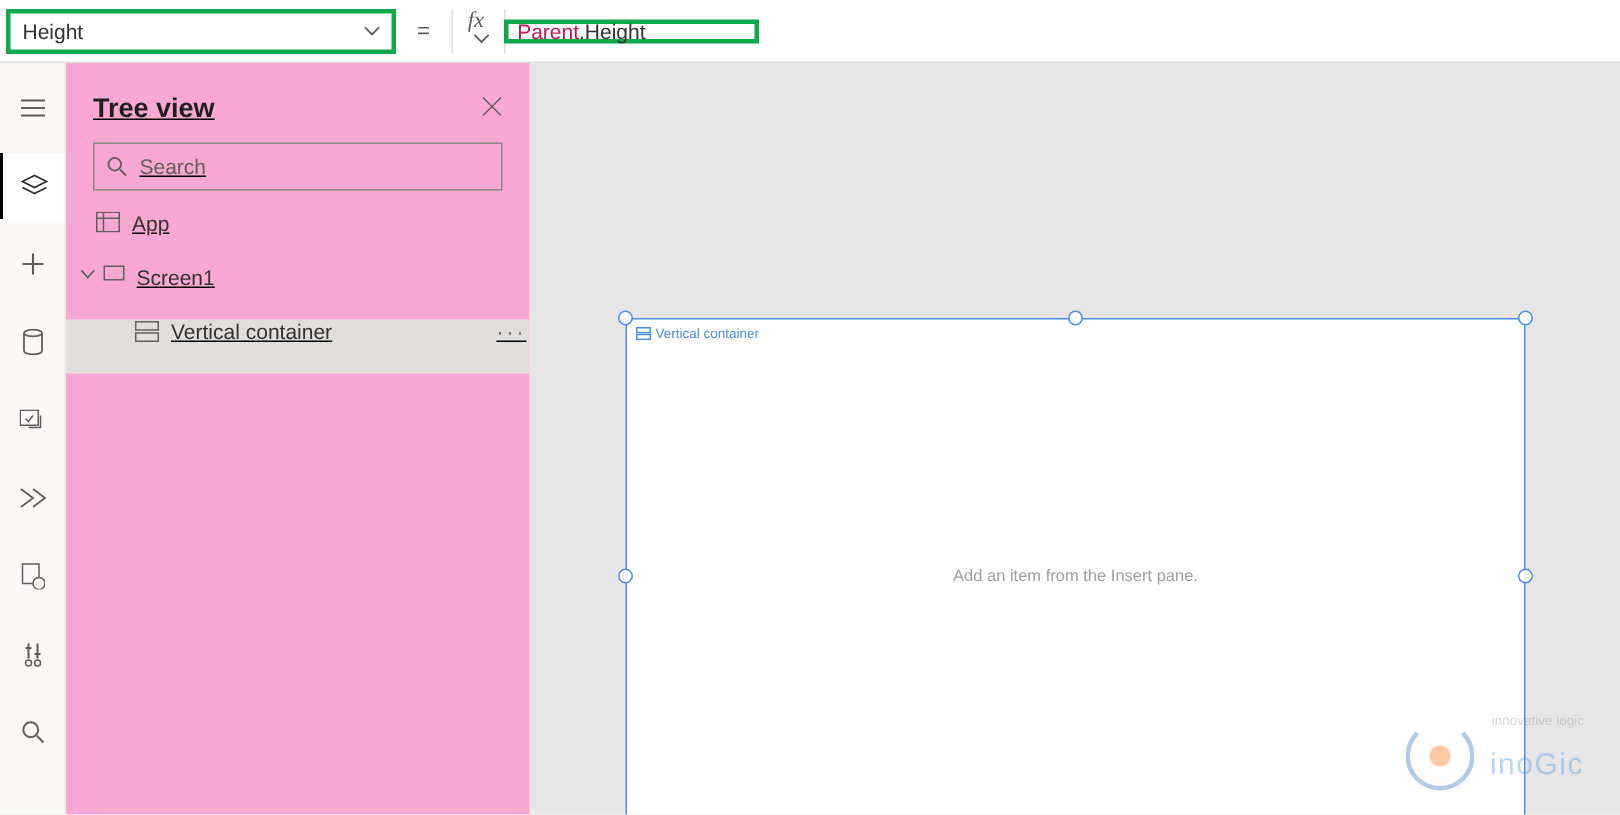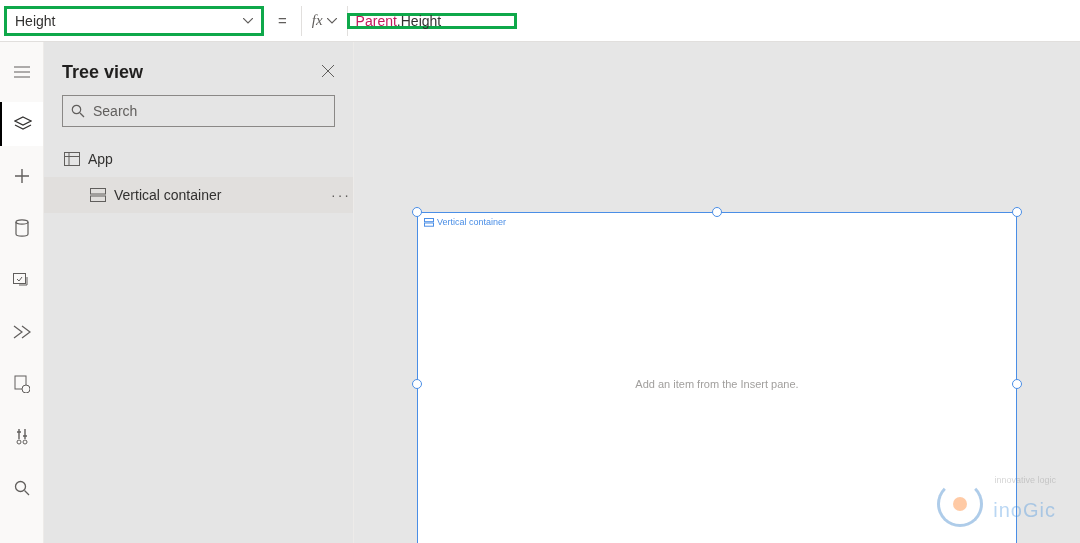--- a/index.html
+++ b/index.html
@@ -12,24 +12,25 @@
     padding: 0 8px 0 4px;
   }
   .prop-select {
     width: 260px; height: 30px; border: 3px solid #0fa84a;
     display: flex; align-items: center; justify-content: space-between;
     padding: 0 8px; font-size: 14px; color: #323130; cursor: pointer;
     background: #fff; flex-shrink: 0;
   }
   .equals { margin: 0 14px; color: #605e5c; font-size: 15px; }
   .fx-box {
-    display: flex; align-items: center; height: 30px;
+    display: flex; align-items: flex-start; height: 30px;
     border-left: 1px solid #e1dfdd; border-right: 1px solid #e1dfdd;
     padding: 0 10px; color: #605e5c; font-style: italic; font-size: 15px;
     cursor: pointer;
+    flex-direction: column;
   }
   .formula-input {
     height: 16px; border: 3px solid #0fa84a; border-left: 3px solid #0fa84a;
     flex: 0 0 170px; display: flex; align-items: center;
     padding: 0 6px; font-family: Consolas, monospace; font-size: 14px;
     background: #fff; margin-left: -1px;
   }
   .tok-parent { color: #c2185b; }
   .tok-dot, .tok-member { color: #323130; }
 
@@ -46,38 +47,38 @@
     justify-content: center; cursor: pointer; color: #605e5c;
     margin-bottom: 8px;
   }
   .rail-btn.active {
     background: #fff; border-left: 2px solid #000; color: #323130;
     box-shadow: inset -1px 0 0 #edebe9;
   }
 
   
   .tree-panel {
-    width: 310px; background: #e5e5e5; border-right: 1px solid #edebe9;
-    display: flex; flex-direction: column;
+    width: 310px; background: #f9a8d4; border-right: 1px solid #edebe9;
+    display: flex; flex-direction: column; text-decoration: underline;
   }
   .tree-header {
     display: flex; align-items: center; justify-content: space-between;
     padding: 20px 18px 12px 18px;
   }
   .tree-header h1 { font-size: 18px; font-weight: 600; color: #201f1e; }
   .close-x { font-size: 18px; color: #605e5c; cursor: pointer; font-weight: 300; }
   .search-wrap { padding: 0 18px 14px 18px; }
   .search-box {
     display: flex; align-items: center; height: 32px;
     border: 1px solid #8a8886; padding: 0 8px; color: #605e5c; font-size: 14px;
   }
   .search-box svg { margin-right: 8px; }
   .tree-list { flex: 1; overflow: auto; }
   .tree-row {
-    display: flex; align-items: center; height: 36px; font-size: 14px;
+    display: flex; align-items: flex-start; height: 36px; font-size: 14px;
     color: #323130; cursor: pointer; padding-right: 2px;
   }
   .tree-row.app { padding-left: 20px; }
   .tree-row.screen { padding-left: 10px; }
   .tree-row.child { padding-left: 46px; background: #e1dfdd; justify-content: space-between; }
   .tree-row.child .child-inner { display: flex; align-items: center; }
   .tree-icon { margin-right: 8px; flex-shrink: 0; }
   .chev { margin-right: 6px; color: #605e5c; font-size: 11px; }
   .rect-ic { width:14px; height:10px; border:1px solid #605e5c; margin-right:8px; }
   .dots { color:#605e5c; letter-spacing:2px; font-size:14px; }
@@ -225,20 +226,29 @@
         <span>Search</span>
       </div>
     </div>
     <div class="tree-list">
       <div class="tree-row app">
         <svg class="tree-icon" width="16" height="14">
             <rect x="0.5" y="0.5" width="15" height="13" fill="none" stroke="#605e5c"></rect>
             <path d="M0.5 4.5h15M5 0.5v13" stroke="#605e5c"></path>
           </svg>
         <span>App</span>
+      </div>
+      <div class="tree-row screen">
+        <span class="chev">
+          <svg width="9" height="6">
+              <path d="M0 0 L4.5 5 L9 0" stroke="#605e5c" fill="none" stroke-width="1.2"></path>
+            </svg>
+        </span>
+        <span class="rect-ic"></span>
+        <span>Screen1</span>
       </div>
       <div class="tree-row child">
         <span class="child-inner">
           <svg class="tree-icon" width="16" height="14">
               <rect x="0.5" y="0.5" width="15" height="5.5" fill="none" stroke="#605e5c"></rect>
               <rect x="0.5" y="8" width="15" height="5.5" fill="none" stroke="#605e5c"></rect>
             </svg>
           <span>Vertical container</span>
         </span>
         <span class="dots">···</span>

